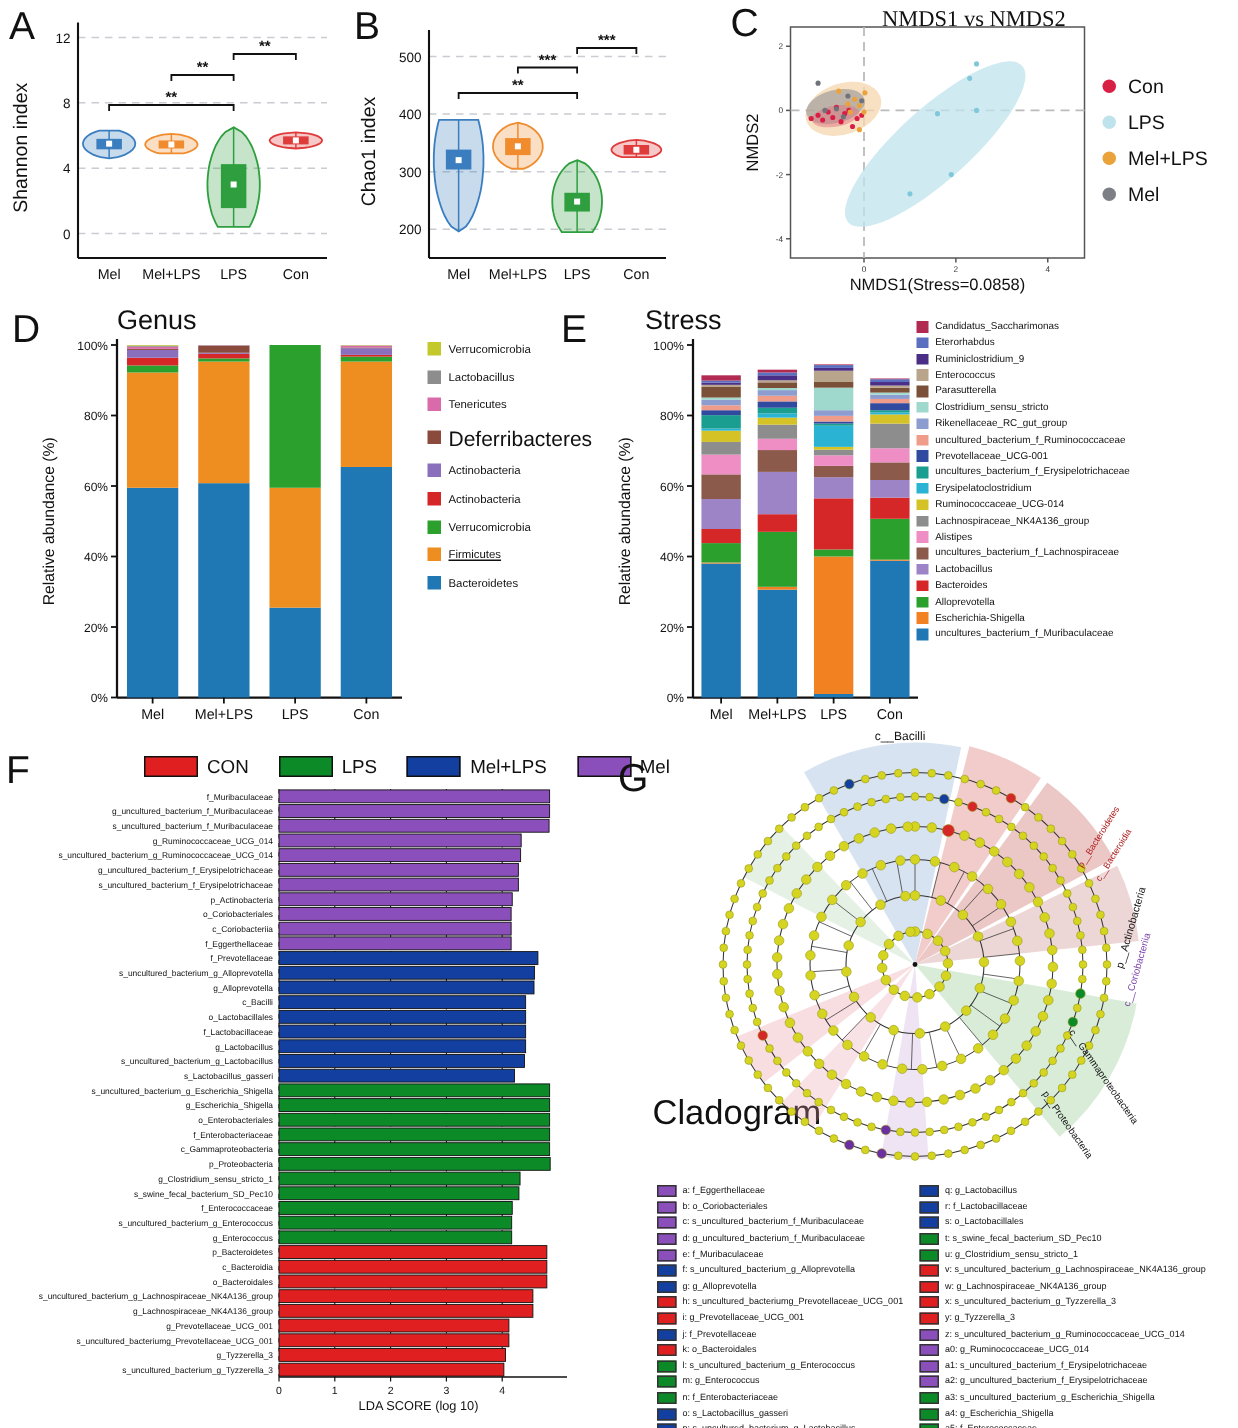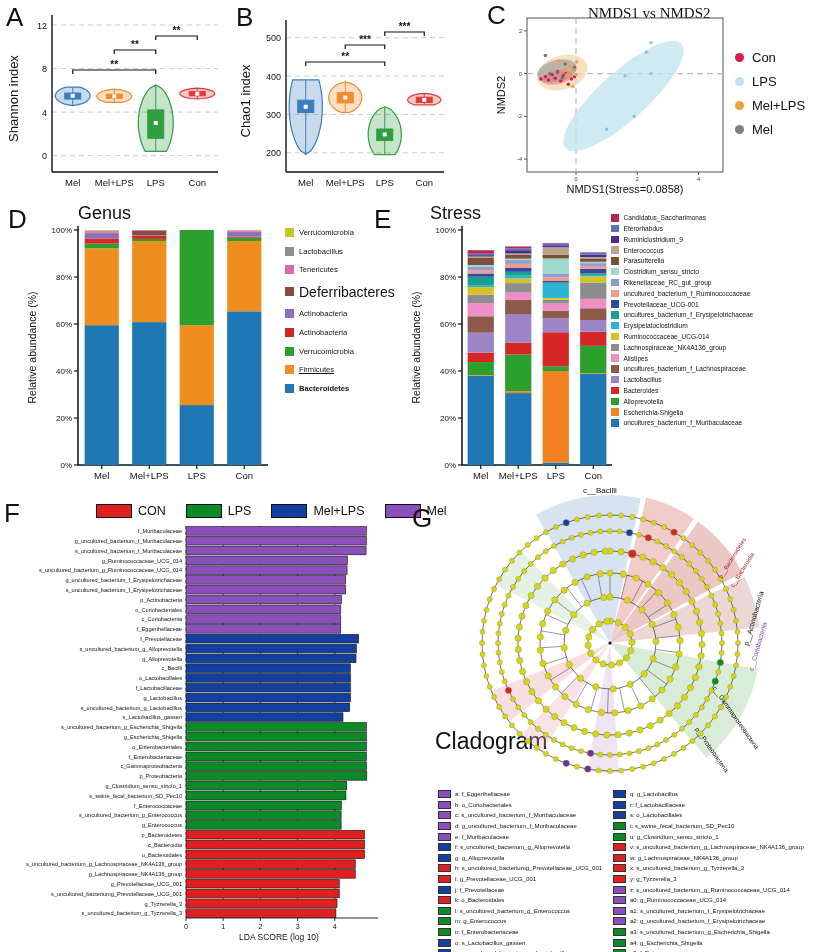--- a/index.html
+++ b/index.html
@@ -282,21 +282,21 @@
       <div class="lgrow" style="margin-bottom: 9.6px;">
         <span class="sw" style="background: rgb(44, 160, 44); height: 9px; width: 9px; flex-basis: 9px;"></span>
         <span class="lgtxt" style="font-size: 7.6px;">Verrucomicrobia</span>
       </div>
       <div class="lgrow" style="margin-bottom: 9.6px;">
         <span class="sw" style="background: rgb(239, 142, 32); height: 9px; width: 9px; flex-basis: 9px;"></span>
         <span class="lgtxt" style="font-size: 7.6px; text-decoration: underline;">Firmicutes</span>
       </div>
       <div class="lgrow" style="margin-bottom: 9.6px;">
         <span class="sw" style="background: rgb(31, 120, 180); height: 9px; width: 9px; flex-basis: 9px;"></span>
-        <span class="lgtxt" style="font-size: 7.6px; font-weight: bold;">Bacteroidetes</span>
+        <span class="lgtxt" style="font-size: 7.6px;">Bacteroidetes</span>
       </div>
     </div>
 </div>
 
 <div class="plabel" style="left:374px;top:206px;">E</div>
 <div class="ptitle" style="left:430px;top:203px;font-size:18px;">Stress</div>
 <div class="panel" style="left:400px;top:200px;width:220px;height:290px;">
   <svg id="svgE" width="220" height="290">
       <line x1="62" y1="26" x2="62" y2="265" stroke="#111" stroke-width="1.5"></line>
       <line x1="62" y1="265" x2="212" y2="265" stroke="#111" stroke-width="1.5"></line>

